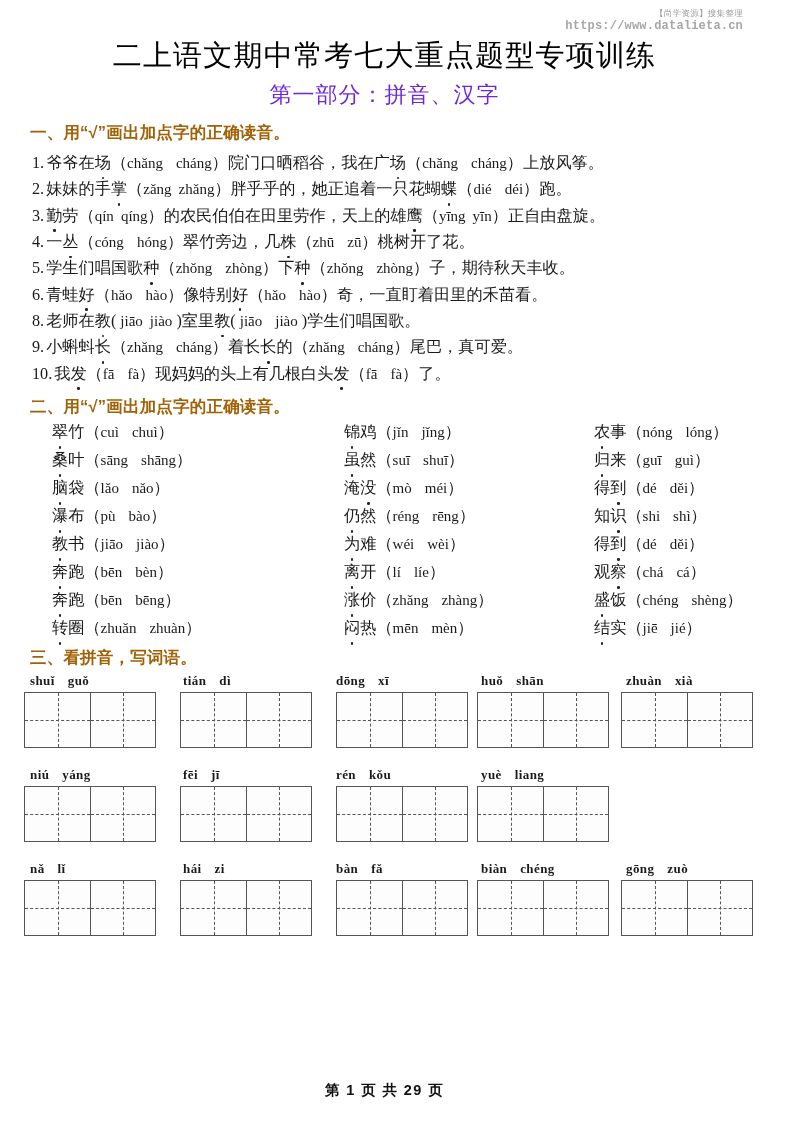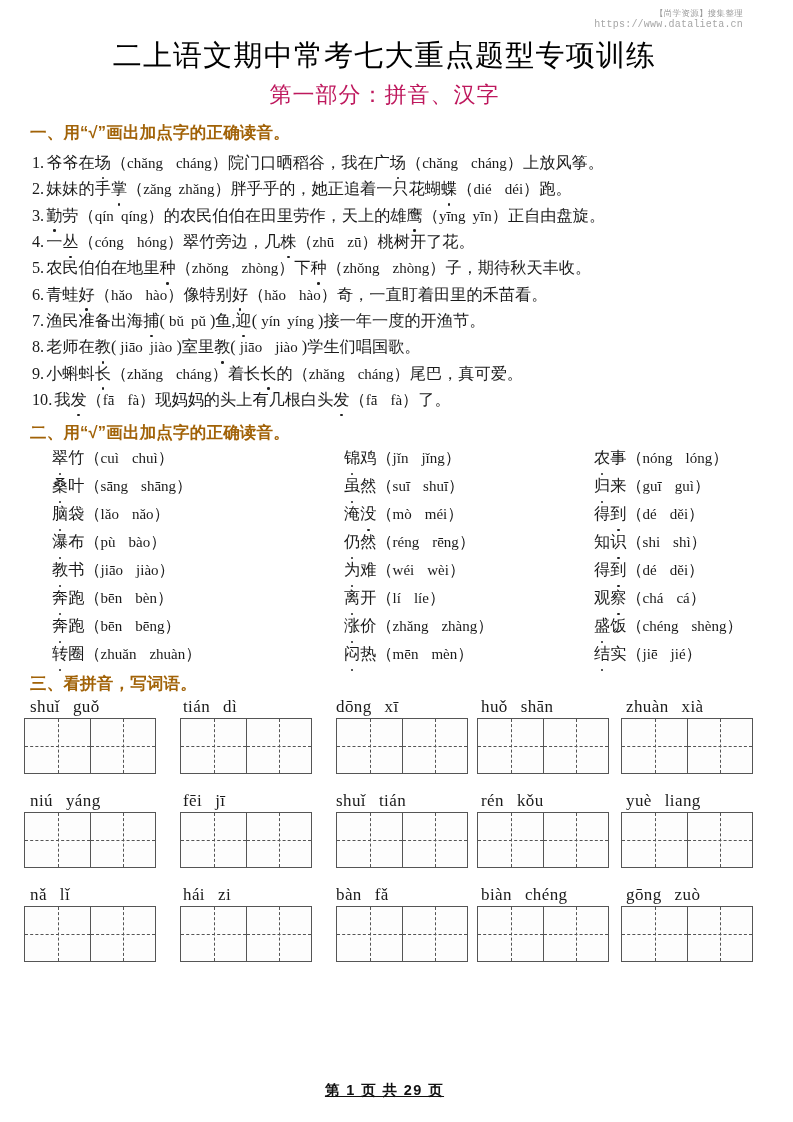--- a/index.html
+++ b/index.html
@@ -37,25 +37,26 @@
     user-select: none;
     pointer-events: none;
   }
   .watermark .wm-line1 {
     font-size: 8.5px;
     font-family: "Liberation Sans", sans-serif;
     letter-spacing: 0.3px;
     display: block;
   }
   .watermark .wm-line2 {
-    font-size: 10px;
+    font-size: 12px;
     font-family: "Liberation Mono", "DejaVu Sans Mono", monospace;
     letter-spacing: 0.2px;
     display: block;
     color: #a6a6a6;
+    font-weight: bold;
   }
 
   
   .doc-title {
     margin: 0;
     padding-top: 38px;
     text-align: center;
     font-family: "Liberation Sans", sans-serif;
     font-weight: normal;
     font-size: 29px;
@@ -64,21 +65,21 @@
     color: #000;
   }
   .doc-subtitle {
     margin: 0;
     padding-top: 9px;
     text-align: center;
     font-size: 22px;
     letter-spacing: 1px;
     line-height: 1.2;
     font-weight: normal;
-    color: #be185d;
+    color: #6d28d9;
   }
 
   
   .section-heading {
     font-family: "Liberation Sans", sans-serif;
     font-weight: bold;
     font-size: 16.5px;
     letter-spacing: 0.2px;
     color: #a16207;
     margin: 0;
@@ -144,27 +145,28 @@
   .tzg-block { padding-top: 2px; }
   .tzg-row {
     display: flex;
     align-items: flex-start;
   }
   .tzg-cellwrap {
     width: 147px;
     flex: 0 0 147px;
   }
   .tzg-label {
-    font-size: 17px;
+    font-size: 13px;
     line-height: 20px;
     height: 21px;
     letter-spacing: 0.4px;
     white-space: nowrap;
     padding-left: 4px;
     font-family: "Liberation Serif", serif;
+    font-weight: bold;
   }
   .tzg-label .s2 { display:inline-block; width: 13px; }
   .tzg-box {
     width: 132px;
     height: 56px;
     border: 1.3px solid #555;
     box-sizing: border-box;
     display: flex;
     background: #fdfdfd;
   }
@@ -211,21 +213,20 @@
     position: absolute;
     left: 0;
     right: 0;
     bottom: 22px;
     text-align: center;
     font-family: "Liberation Sans", sans-serif;
     font-weight: bold;
     font-size: 14.5px;
     letter-spacing: 1.4px;
     color: #111;
-    text-decoration: underline;
   }
 </style>
 </head>
 <body>
 
 <div class="page">
 
   <div class="watermark">
     <span class="wm-line1">【尚学资源】搜集整理</span>
     <span class="wm-line2">https://www.datalieta.cn</span>
@@ -233,23 +234,22 @@
 
   <h1 class="doc-title">二上语文期中常考七大重点题型专项训练</h1>
   <h2 class="doc-subtitle">第一部分：拼音、汉字</h2>
 
   <div class="section-heading" id="sec1-heading">一、用“√”画出加点字的正确读音。</div>
   <ol class="q-list" id="sec1-list">
       <li><span class="q-num">1.</span><span>爷爷在</span><span class="dot">场</span><span>（</span><span class="py">chǎng</span><span class="gap"></span><span class="py">cháng</span><span>）院门口晒稻谷，我在广</span><span class="dot">场</span><span>（</span><span class="py">chǎng</span><span class="gap"></span><span class="py">cháng</span><span>）上放风筝。</span></li>
       <li><span class="q-num">2.</span><span>妹妹的手</span><span class="dot">掌</span><span>（</span><span class="py">zǎng</span><span class="gap-s"></span><span class="py">zhǎng</span><span>）胖乎乎的，她正追着一只花蝴</span><span class="dot">蝶</span><span>（</span><span class="py">dié</span><span class="gap"></span><span class="py">déi</span><span>）跑。</span></li>
       <li><span class="q-num">3.</span><span class="dot">勤</span><span>劳（</span><span class="py">qín</span><span class="gap-s"></span><span class="py">qíng</span><span>）的农民伯伯在田里劳作，天上的雄</span><span class="dot">鹰</span><span>（</span><span class="py">yīng</span><span class="gap-s"></span><span class="py">yīn</span><span>）正自由盘旋。</span></li>
       <li><span class="q-num">4.</span><span>一</span><span class="dot">丛</span><span>（</span><span class="py">cóng</span><span class="gap"></span><span class="py">hóng</span><span>）翠竹旁边，几</span><span class="dot">株</span><span>（</span><span class="py">zhū</span><span class="gap"></span><span class="py">zū</span><span>）桃树开了花。</span></li>
-      <li><span class="q-num">5.</span><span>农民伯伯在地里</span><span class="dot">种</span><span>（</span><span class="py">zhǒng</span><span class="gap"></span><span class="py">zhòng</span><span>）下</span><span class="dot">种</span><span>（</span><span class="py">zhǒng</span><span class="gap"></span><span class="py">zhòng</span><span>）子，期待秋天丰收。</span></li>
+      <li><span class="q-num">5.</span><span>学生们唱国歌</span><span class="dot">种</span><span>（</span><span class="py">zhǒng</span><span class="gap"></span><span class="py">zhòng</span><span>）下</span><span class="dot">种</span><span>（</span><span class="py">zhǒng</span><span class="gap"></span><span class="py">zhòng</span><span>）子，期待秋天丰收。</span></li>
       <li><span class="q-num">6.</span><span>青蛙</span><span class="dot">好</span><span>（</span><span class="py">hǎo</span><span class="gap"></span><span class="py">hào</span><span>）像特别</span><span class="dot">好</span><span>（</span><span class="py">hǎo</span><span class="gap"></span><span class="py">hào</span><span>）奇，一直盯着田里的禾苗看。</span></li>
-      <li><span class="q-num">7.</span><span>渔民准备出海</span><span class="dot">捕</span><span>( </span><span class="py">bǔ</span><span class="gap-s"></span><span class="py">pǔ</span><span> )鱼,</span><span class="dot">迎</span><span>( </span><span class="py">yín</span><span class="gap-s"></span><span class="py">yíng</span><span> )接一年一度的开渔节。</span></li>
       <li><span class="q-num">8.</span><span>老师在</span><span class="dot">教</span><span>( </span><span class="py">jiāo</span><span class="gap-s"></span><span class="py">jiào</span><span> )室里</span><span class="dot">教</span><span>( </span><span class="py">jiāo</span><span class="gap"></span><span class="py">jiào</span><span> )学生们唱国歌。</span></li>
       <li><span class="q-num">9.</span><span>小蝌蚪</span><span class="dot">长</span><span>（</span><span class="py">zhǎng</span><span class="gap"></span><span class="py">cháng</span><span>）着长</span><span class="dot">长</span><span>的（</span><span class="py">zhǎng</span><span class="gap"></span><span class="py">cháng</span><span>）尾巴，真可爱。</span></li>
       <li><span class="q-num">10.</span><span>我</span><span class="dot">发</span><span>（</span><span class="py">fā</span><span class="gap"></span><span class="py">fà</span><span>）现妈妈的头上有几根白头</span><span class="dot">发</span><span>（</span><span class="py">fā</span><span class="gap"></span><span class="py">fà</span><span>）了。</span></li>
     </ol>
 
   <div class="section-heading" id="sec2-heading">二、用“√”画出加点字的正确读音。</div>
   <table class="word-grid" id="sec2-table">
       <tbody>
         <tr>
           <td class="c1"><span class="dot">翠</span><span>竹</span><span>（</span><span class="py">cuì</span><span class="gap"></span><span class="py">chuì</span><span>）</span></td>
@@ -343,27 +343,20 @@
           </div>
         </div>
         <div class="tzg-cellwrap">
           <div class="tzg-label"><span>fēi</span><span class="s2"></span><span>jī</span></div>
           <div class="tzg-box">
             <div class="tzg-cell"></div>
             <div class="tzg-cell"></div>
           </div>
         </div>
         <div class="tzg-cellwrap">
-          <div class="tzg-label"><span>shuǐ</span><span class="s2"></span><span>tián</span></div>
-          <div class="tzg-box">
-            <div class="tzg-cell"></div>
-            <div class="tzg-cell"></div>
-          </div>
-        </div>
-        <div class="tzg-cellwrap">
           <div class="tzg-label"><span>rén</span><span class="s2"></span><span>kǒu</span></div>
           <div class="tzg-box">
             <div class="tzg-cell"></div>
             <div class="tzg-cell"></div>
           </div>
         </div>
         <div class="tzg-cellwrap">
           <div class="tzg-label"><span>yuè</span><span class="s2"></span><span>liang</span></div>
           <div class="tzg-box">
             <div class="tzg-cell"></div>

